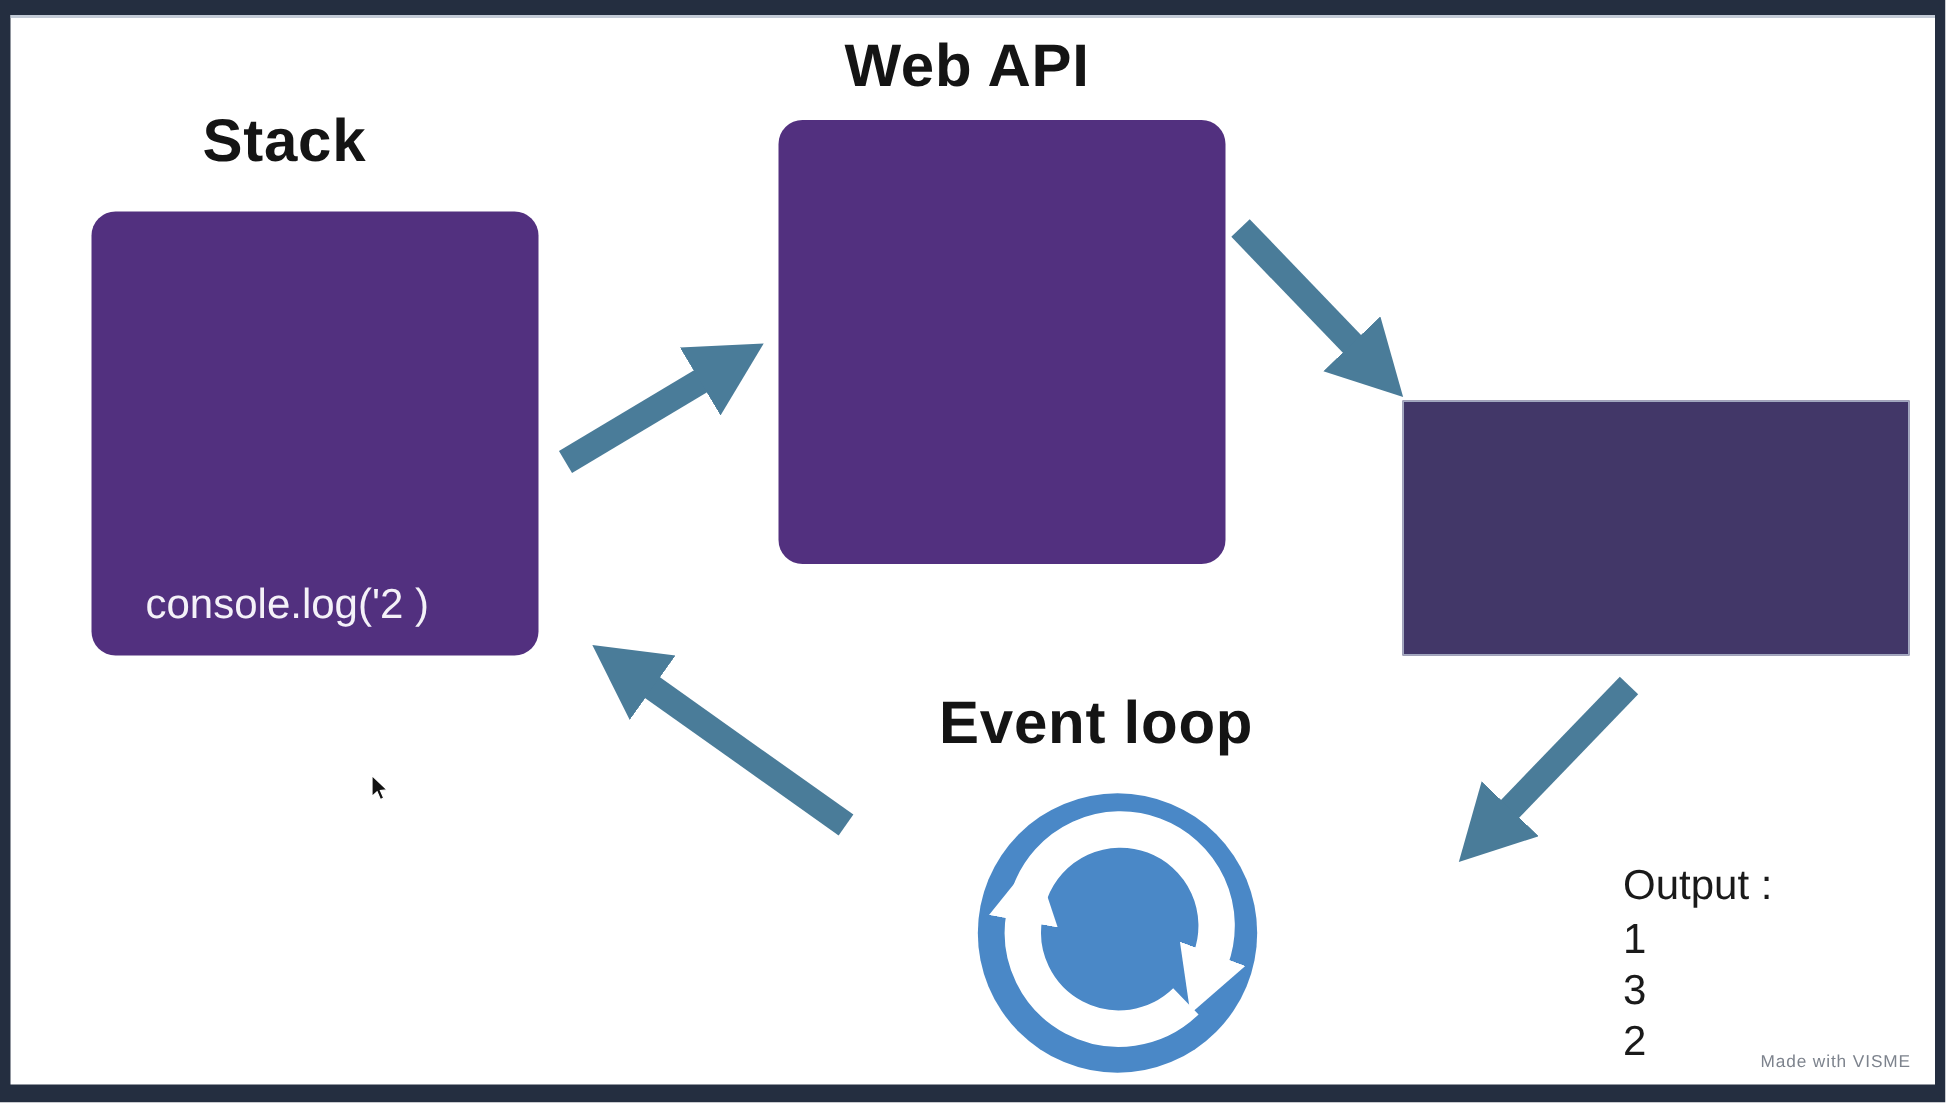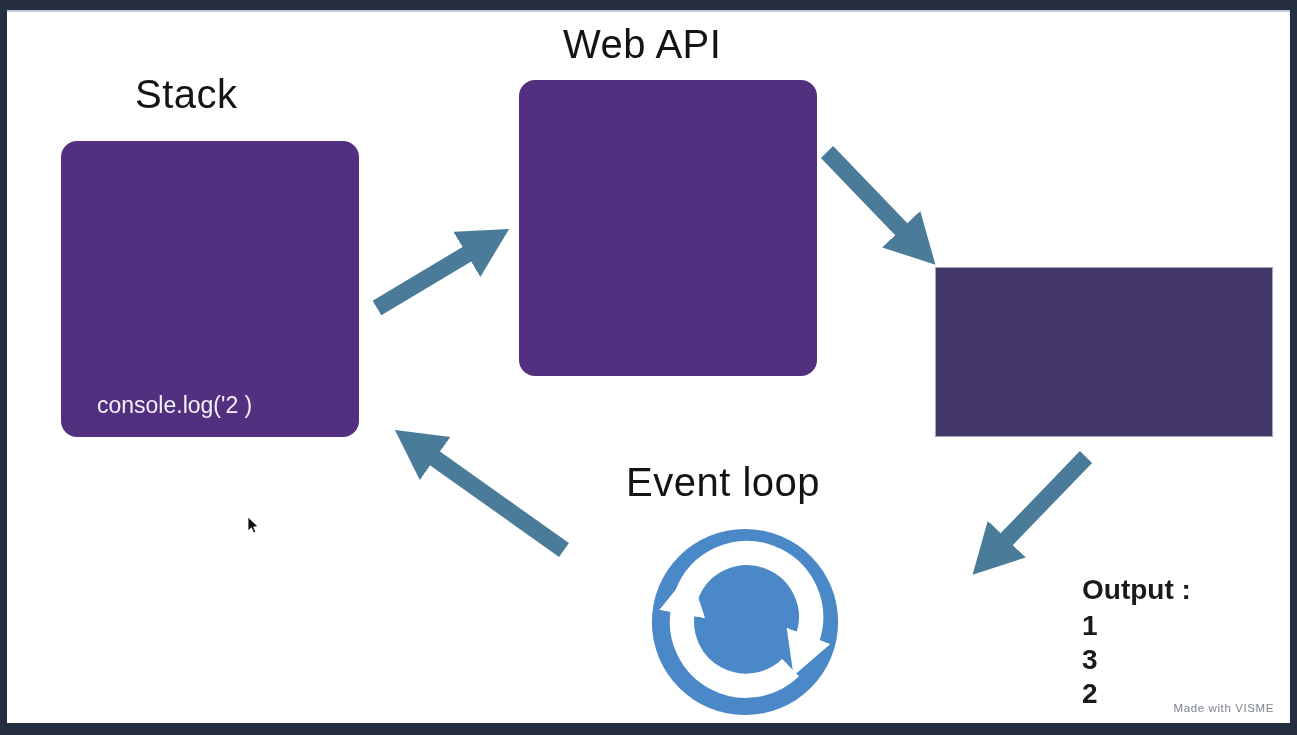--- a/index.html
+++ b/index.html
@@ -15,30 +15,30 @@
     position:relative;width:1297px;height:735px;background:var(--background);
     border-style:solid;border-color:var(--frame);
     border-width:10px 7px 12px 7px;
   }
   .canvas::before{ 
     content:"";position:absolute;left:0;top:0;width:100%;height:2px;
     background:var(--inner-line);opacity:.85;
   }
   .abs{position:absolute;}
   .diagram-label{
-    font-size:40px;font-weight:400;color:var(--label-text);
+    font-size:40px;font-weight:700;color:var(--label-text);
     letter-spacing:0.5px;white-space:nowrap;
   }
   .box{position:absolute;background:var(--box-purple);border-radius:16px;}
   .box-callback{
     position:absolute;background:var(--box-dark-purple);border-radius:0;
     border:1px solid var(--callback-border);
   }
   .code-line{
-    position:absolute;color:var(--code-text);font-size:23px;white-space:pre;
+    position:absolute;color:var(--code-text);font-size:28px;white-space:pre;
   }
   .output-block{position:absolute;color:var(--output-text);font-size:28px;line-height:34px;}
   .output-block .head{margin-bottom:2px;}
   .watermark{
     position:absolute;color:var(--watermark-gray);font-size:11.5px;
     letter-spacing:0.6px;white-space:nowrap;padding-left:32px;
   }
   svg{display:block;}
   .arrows-overlay{position:absolute;left:0;top:0;width:1283px;height:713px;pointer-events:none;}
   .arrows-overlay line{stroke:var(--arrow);stroke-width:17;}
@@ -79,21 +79,21 @@
         <marker id="lh" markerWidth="46" markerHeight="48" refX="4" refY="24" orient="auto" markerUnits="userSpaceOnUse">
           <path d="M0,0 L44,24 L0,48 Z" fill="#ffffff"></path>
         </marker>
       </defs>
       <circle cx="100" cy="100" r="96" style="fill:var(--event-loop-blue);"></circle>
       <path d="M 40 72 A 66 66 0 0 1 164 118" fill="none" stroke="#ffffff" stroke-width="25" marker-end="url(#lh)"></path>
       <path d="M 147 147 A 66 66 0 0 1 36 88" fill="none" stroke="#ffffff" stroke-width="25" marker-end="url(#lh)"></path>
     </svg>
   </div>
 
-  <div class="output-block" style="left:1075px;top:563px;font-weight:bold;">
+  <div class="output-block" style="left:1075px;top:563px;">
     <div class="head">Output :</div>
     <div>1</div>
     <div>3</div>
     <div>2</div>
   </div>
 
   <div class="watermark" style="right:16px;top:692px;">Made with VISME</div>
 
   <div class="cursor-wrap">
     <svg viewBox="0 0 14 20" width="14" height="20" aria-hidden="true">

